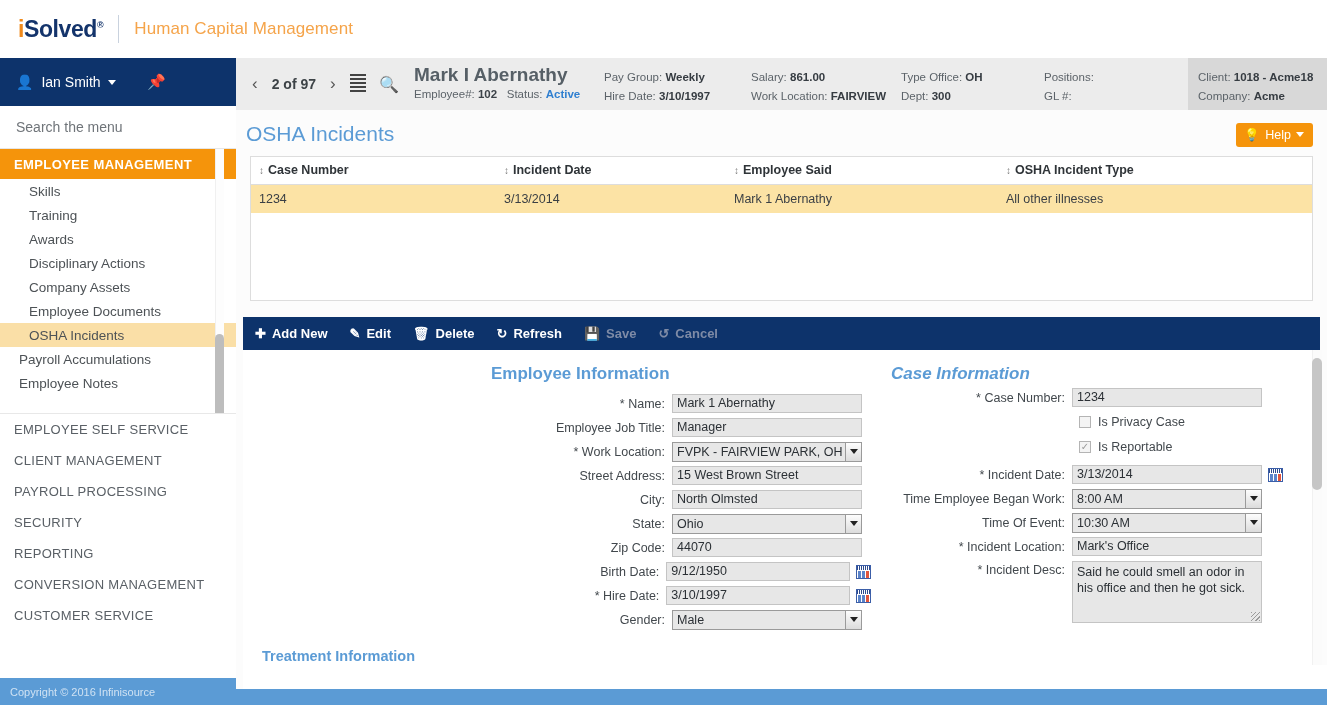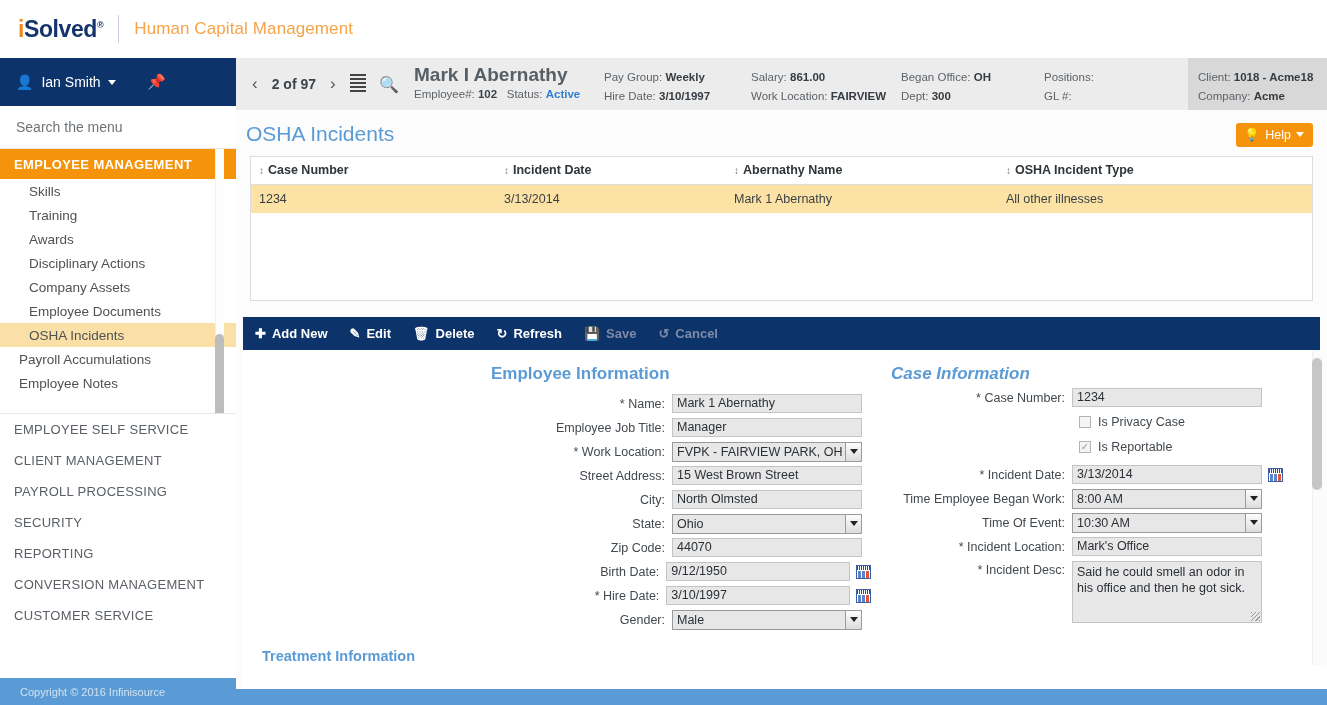--- a/index.html
+++ b/index.html
@@ -82,21 +82,21 @@
   }
   .menu-sections { background:#fff; }
   .menu-section {
     height: 31px; display: flex; align-items: center;
     font-size: 13px; color: #5a6066; letter-spacing: .3px;
     padding-left: 14px;
   }
   .copyright {
     position:absolute; bottom:0; left:0; width:236px; height:27px;
     background:#5b9bd5; color:#cfe2f3; font-size:11px;
-    display:flex; align-items:center; padding-left:20px;
+    display:flex; align-items:center; padding-left:10px;
   }
 
   
   .emp-header {
     position: absolute; top: 58px; left: 236px;
     width: 1091px; height: 52px;
     background: #ececec;
     display: flex; align-items: stretch;
   }
   .navtools {
@@ -386,21 +386,21 @@
 
     <div class="emp-col c1">
       <div><span>Pay Group:</span> <b>Weekly</b></div>
       <div><span>Hire Date:</span> <b>3/10/1997</b></div>
     </div>
     <div class="emp-col c2">
       <div><span>Salary:</span> <b>861.00</b></div>
       <div><span>Work Location:</span> <b>FAIRVIEW P...</b></div>
     </div>
     <div class="emp-col c3">
-      <div><span>Began Office:</span> <b>OH</b></div>
+      <div><span>Type Office:</span> <b>OH</b></div>
       <div><span>Dept:</span> <b>300</b></div>
     </div>
     <div class="emp-col c4">
       <div><span>Positions:</span> <b></b></div>
       <div><span>GL #:</span> <b></b></div>
     </div>
     <div class="emp-col client">
       <div><span>Client:</span> <b>1018 - Acme18</b></div>
       <div><span>Company:</span> <b>Acme</b></div>
     </div>
@@ -408,21 +408,21 @@
 
   <div class="content">
     <div class="page-title">OSHA Incidents</div>
 
     <div class="grid-wrap">
       <table class="grid">
         <thead>
           <tr>
             <th class="col1"><span class="sort">↕</span><span>Case Number</span></th>
             <th class="col2"><span class="sort">↕</span><span>Incident Date</span></th>
-            <th class="col3"><span class="sort">↕</span><span>Abernathy Name</span></th>
+            <th class="col3"><span class="sort">↕</span><span>Employee Said</span></th>
             <th><span class="sort">↕</span><span>OSHA Incident Type</span></th>
           </tr>
         </thead>
         <tbody>
           <tr>
             <td>1234</td>
             <td>3/13/2014</td>
             <td>Mark 1 Abernathy</td>
             <td>All other illnesses</td>
           </tr>

